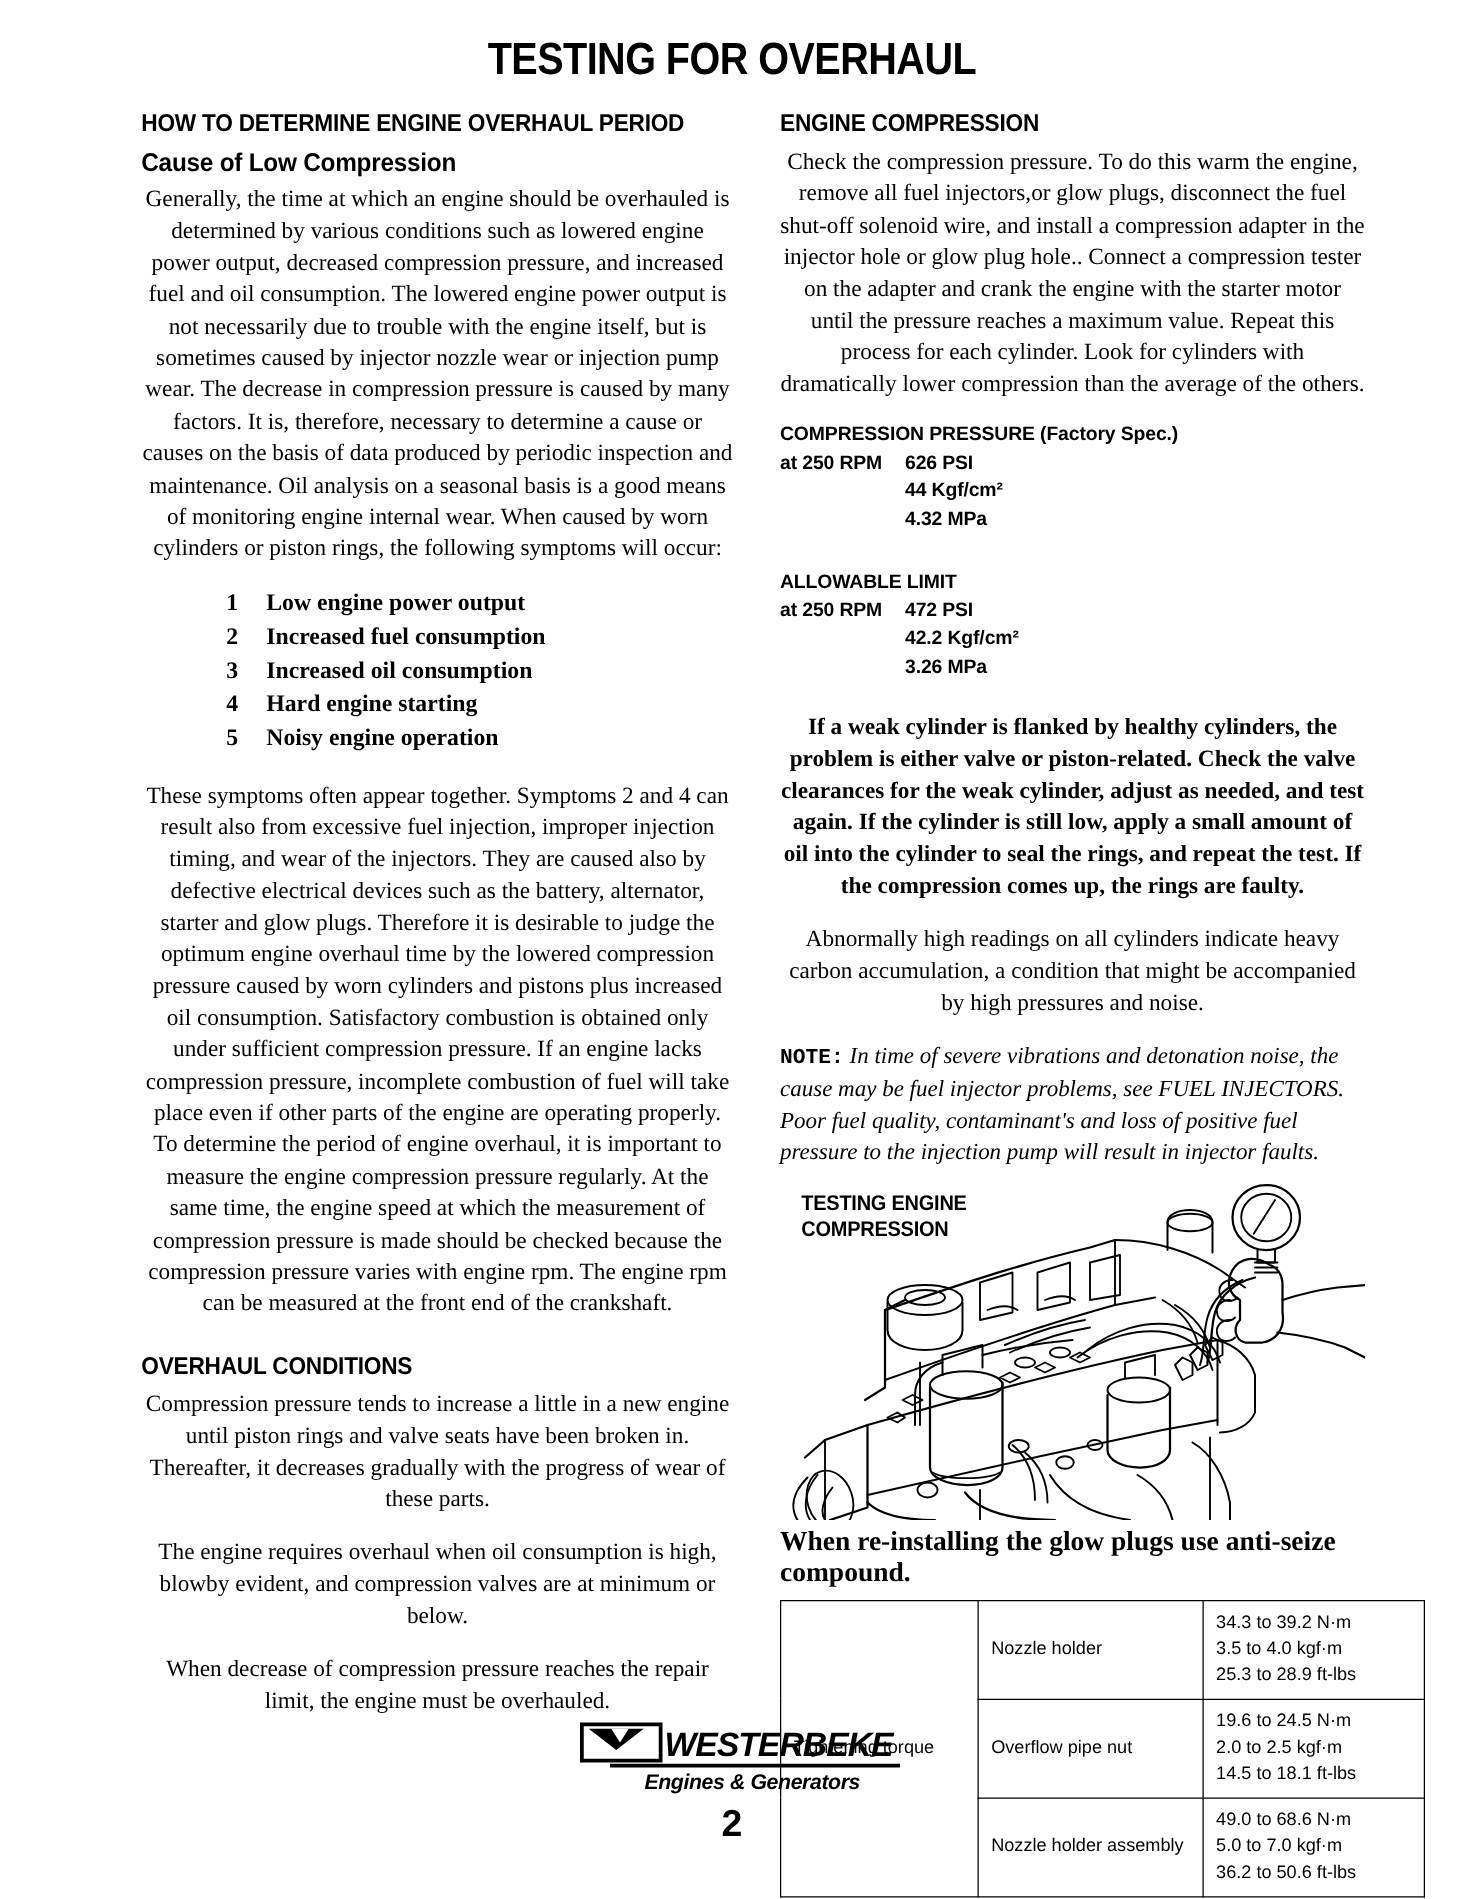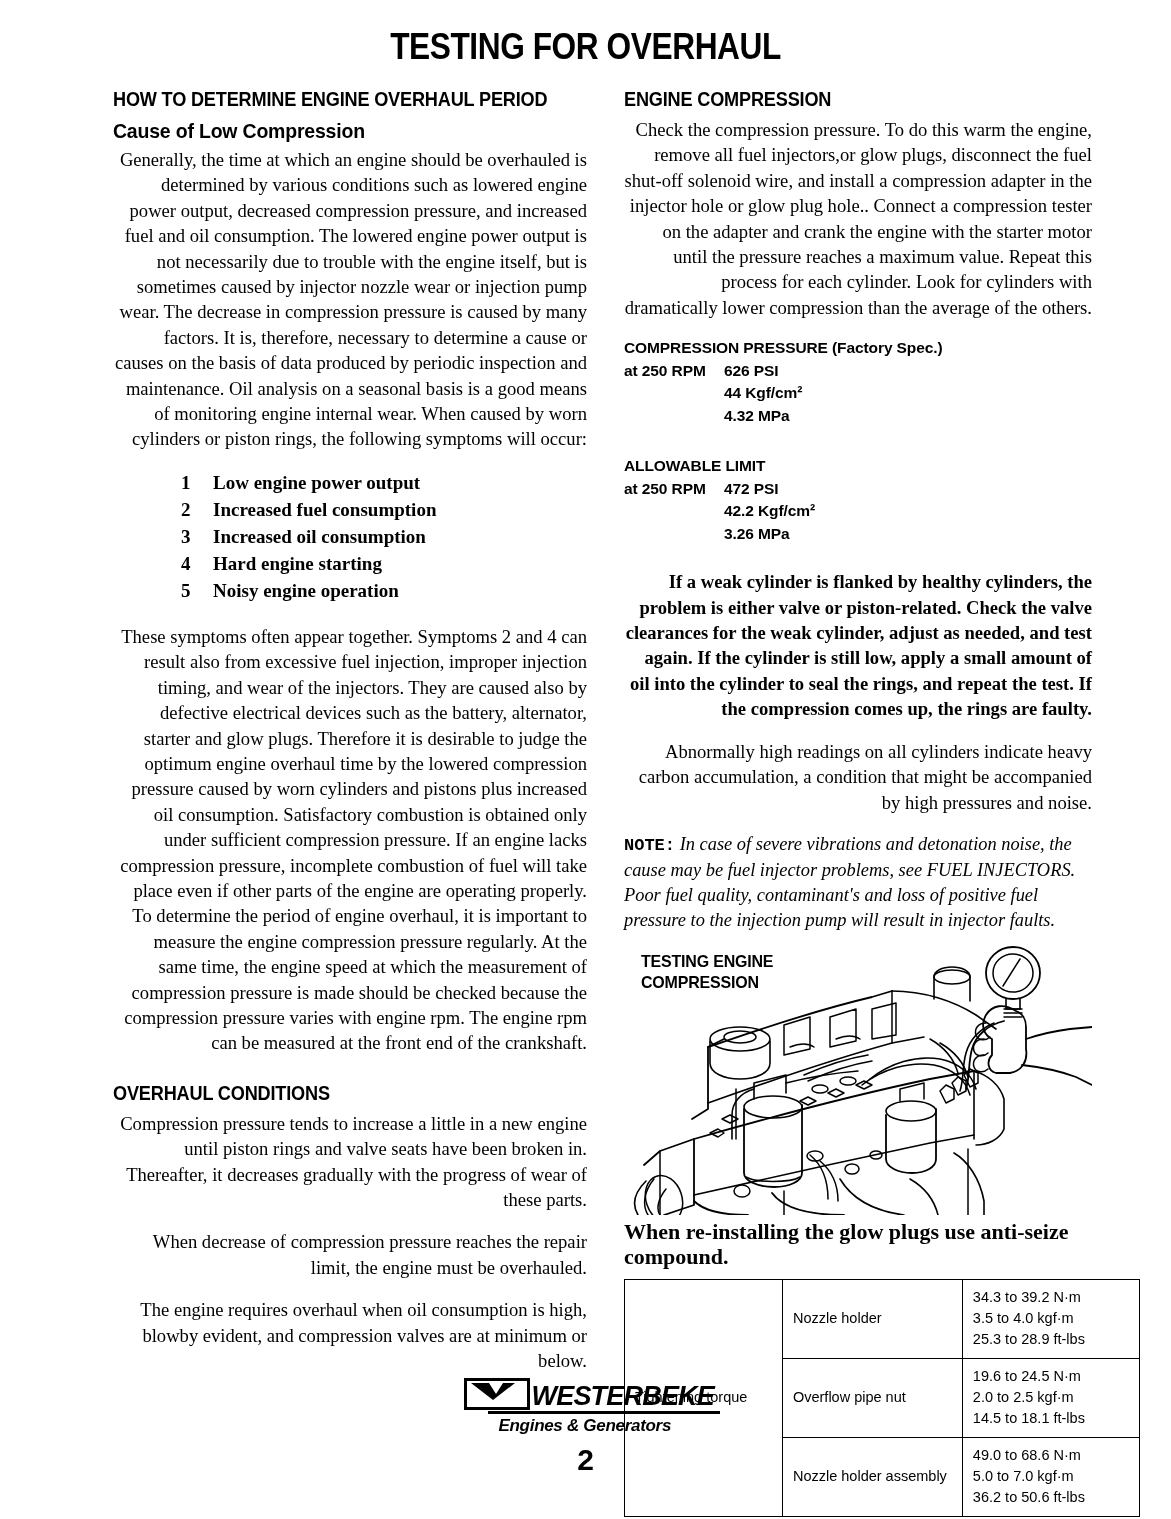--- a/index.html
+++ b/index.html
@@ -67,21 +67,21 @@
   h1.sec.spaced {
     margin-top: 26px;
   }
 
   
   p.body {
     font-family: "Liberation Serif", serif;
     font-size: 18.6px;
     line-height: 25.4px;
     margin: 0 0 17px 0;
-    text-align: right;
+    text-align: center;
   }
 
   
   ol.symptoms {
     list-style: none;
     margin: 14px 0 20px 0;
     padding: 0 0 0 68px;
     font-family: "Liberation Serif", serif;
     font-weight: bold;
     font-size: 19px;
@@ -255,21 +255,21 @@
     background: #000;
     width: 232px;
     margin: 1px 0 2px 36px;
   }
   .logo-tag {
     font-family: "Liberation Sans", sans-serif;
     font-weight: bold;
     font-style: italic;
     font-size: 17px;
     letter-spacing: -0.3px;
-    margin-left: 47px;
+    margin-left: 64px;
   }
   .page-num {
     position: absolute;
     left: 0;
     top: 1443px;
     width: 1171px;
     text-align: center;
     font-family: "Liberation Sans", sans-serif;
     font-weight: bold;
     font-size: 30px;
@@ -310,23 +310,23 @@
       <span>Noisy engine operation</span>
     </li>
   </ol>
 
   <p class="body">These symptoms often appear together. Symptoms 2 and 4 can result also from excessive fuel injection, improper injection timing, and wear of the injectors. They are caused also by defective electrical devices such as the battery, alternator, starter and glow plugs. Therefore it is desirable to judge the optimum engine overhaul time by the lowered compression pressure caused by worn cylinders and pistons plus increased oil consumption. Satisfactory combustion is obtained only under sufficient compression pressure. If an engine lacks compression pressure, incomplete combustion of fuel will take place even if other parts of the engine are operating properly. To determine the period of engine overhaul, it is important to measure the engine compression pressure regularly. At the same time, the engine speed at which the measurement of compression pressure is made should be checked because the compression pressure varies with engine rpm. The engine rpm can be measured at the front end of the crankshaft.</p>
 
   <h1 class="sec spaced">OVERHAUL CONDITIONS</h1>
 
   <p class="body">Compression pressure tends to increase a little in a new engine until piston rings and valve seats have been broken in. Thereafter, it decreases gradually with the progress of wear of these parts.</p>
 
+  <p class="body">The engine requires overhaul when oil consumption is high, blowby evident, and compression valves are at minimum or below.</p>
+
   <p class="body">When decrease of compression pressure reaches the repair limit, the engine must be overhauled.</p>
-
-  <p class="body">The engine requires overhaul when oil consumption is high, blowby evident, and compression valves are at minimum or below.</p>
 </div>
 
 <div class="col-right">
 
   <h1 class="sec">ENGINE COMPRESSION</h1>
 
   <p class="body">Check the compression pressure. To do this warm the engine, remove all fuel injectors,or glow plugs, disconnect the fuel shut-off solenoid wire, and install a compression adapter in the injector hole or glow plug hole.. Connect a compression tester on the adapter and crank the engine with the starter motor until the pressure reaches a maximum value. Repeat this process for each cylinder. Look for cylinders with dramatically lower compression than the average of the others.</p>
 
   <div class="spec">
     <span class="spec-title">COMPRESSION PRESSURE (Factory Spec.)</span>
@@ -342,21 +342,21 @@
     <span class="spec-row"><span class="spec-rpm">at 250 RPM</span><span>472 PSI</span></span>
     <span class="spec-row"><span class="spec-val-indent"></span><span>42.2 Kgf/cm²</span></span>
     <span class="spec-row"><span class="spec-val-indent"></span><span>3.26 MPa</span></span>
   </div>
 
   <p class="body" style="margin-top:24px;font-weight:bold;">If a weak cylinder is flanked by healthy cylinders, the problem is either valve or piston-related. Check the valve clearances for the weak cylinder, adjust as needed, and test again. If the cylinder is still low, apply a small amount of oil into the cylinder to seal the rings, and repeat the test. If the compression comes up, the rings are faulty.</p>
 
   <p class="body">Abnormally high readings on all cylinders indicate heavy carbon accumulation, a condition that might be accompanied by high pressures and noise.</p>
 
   <p class="note"><span class="note-lead">NOTE:</span>
-      <span>In case of severe vibrations and detonation noise, the cause may be fuel injector problems, see FUEL INJECTORS. Poor fuel quality, contaminant's and loss of positive fuel pressure to the injection pump will result in injector faults.</span></p>
+      <span>In time of severe vibrations and detonation noise, the cause may be fuel injector problems, see FUEL INJECTORS. Poor fuel quality, contaminant's and loss of positive fuel pressure to the injection pump will result in injector faults.</span></p>
 
   <div class="figure">
     <div class="fig-caption">TESTING ENGINE
 COMPRESSION</div>
 
     <svg class="fig-svg" width="468" height="272" viewBox="0 0 468 272">
       <g fill="none" stroke="#000" stroke-width="1.5" stroke-linejoin="round" stroke-linecap="round">
 
         <path d="M392 68 C380 60 368 62 362 72 C356 82 360 92 368 96 L368 112
                  C362 118 364 128 372 130 L386 130 C398 128 404 118 402 106 L402 84

